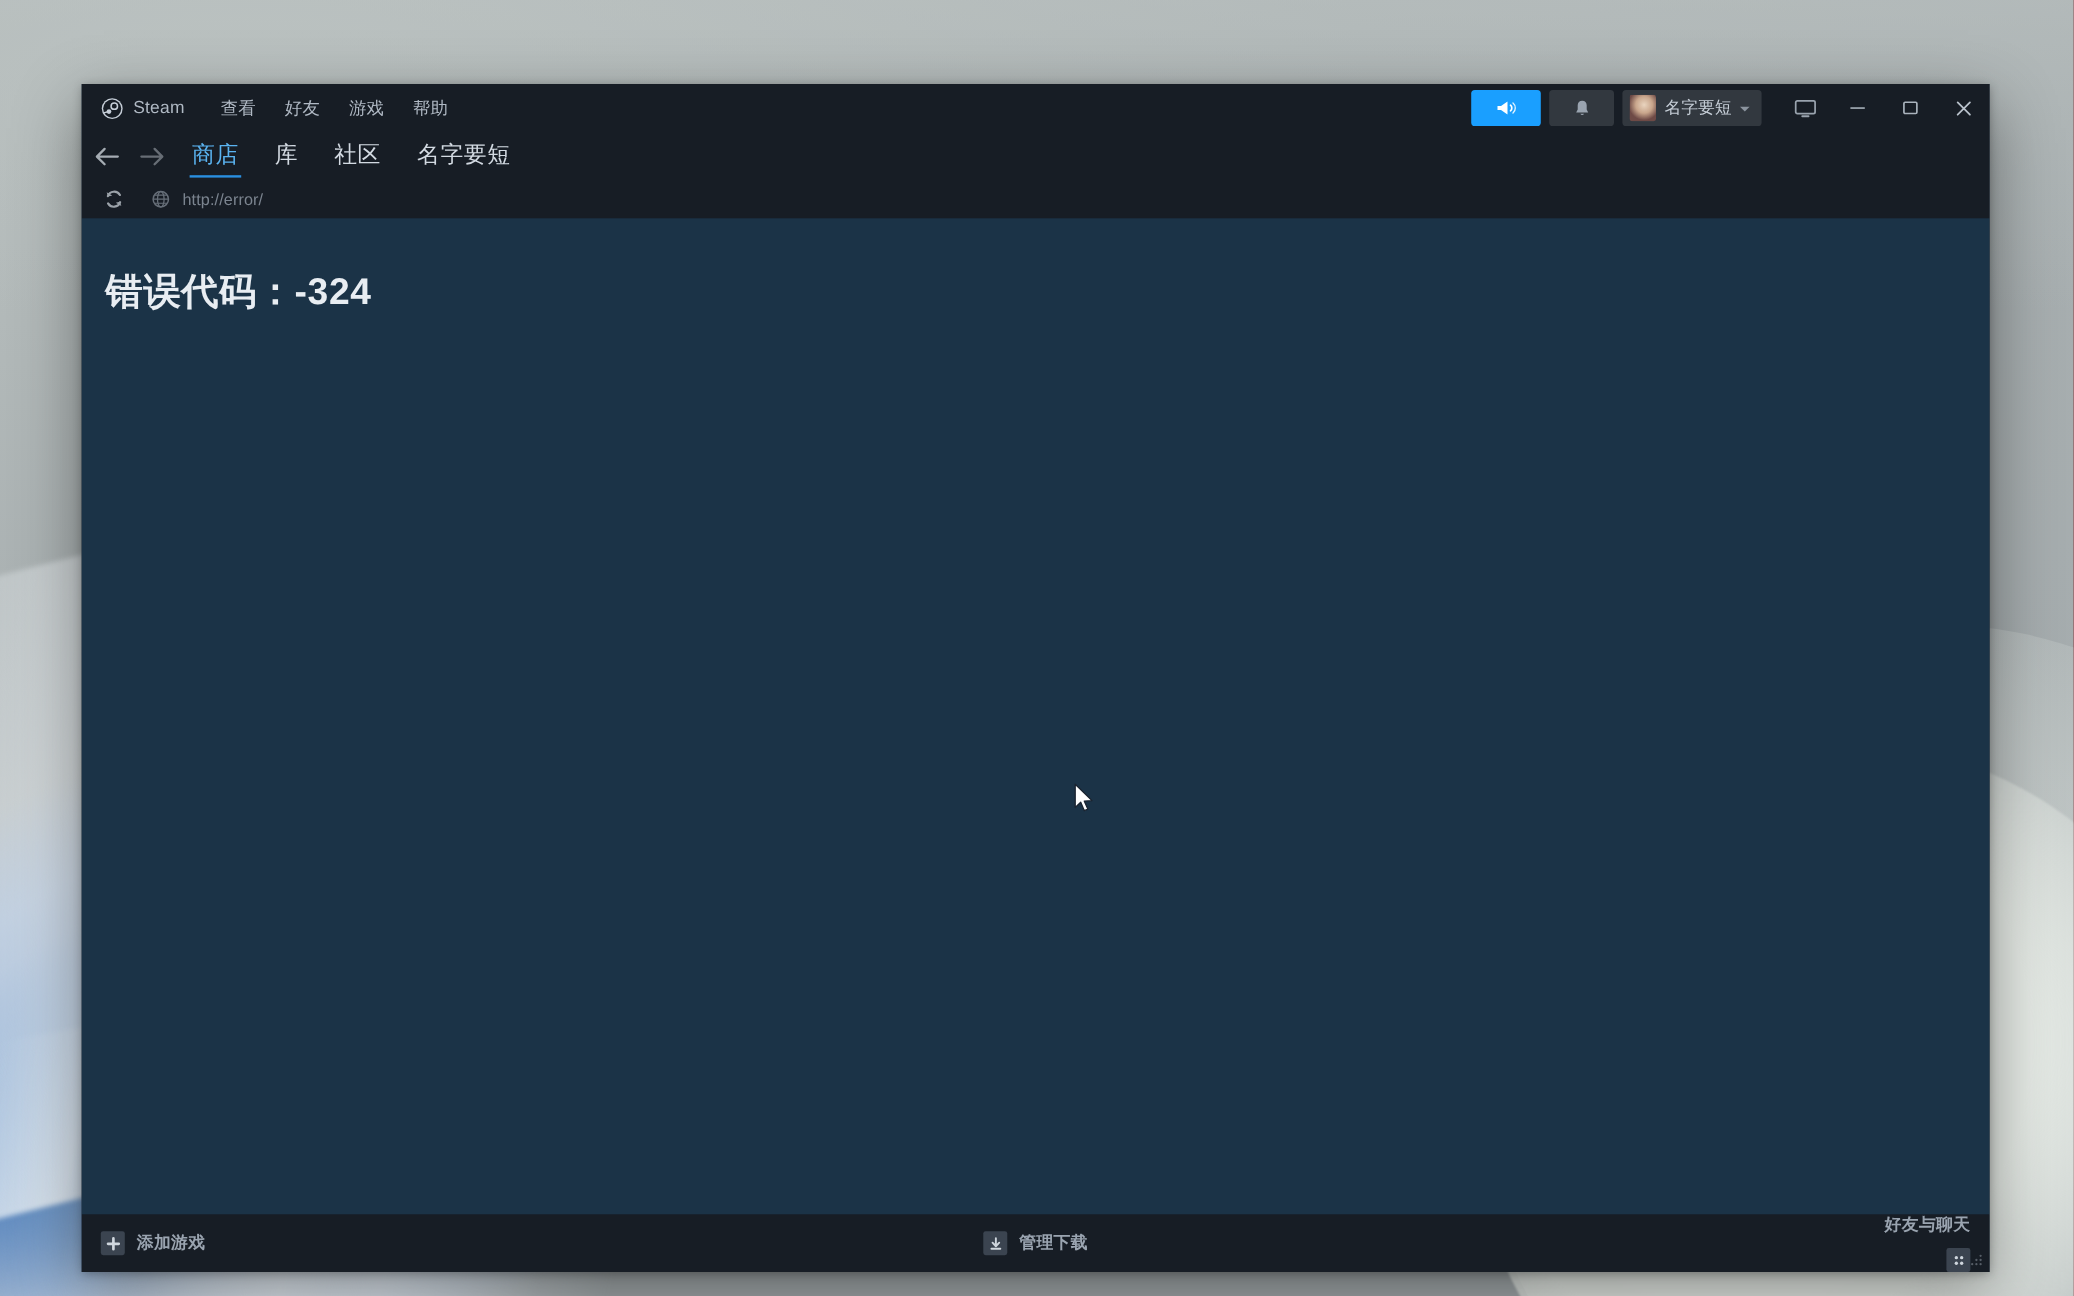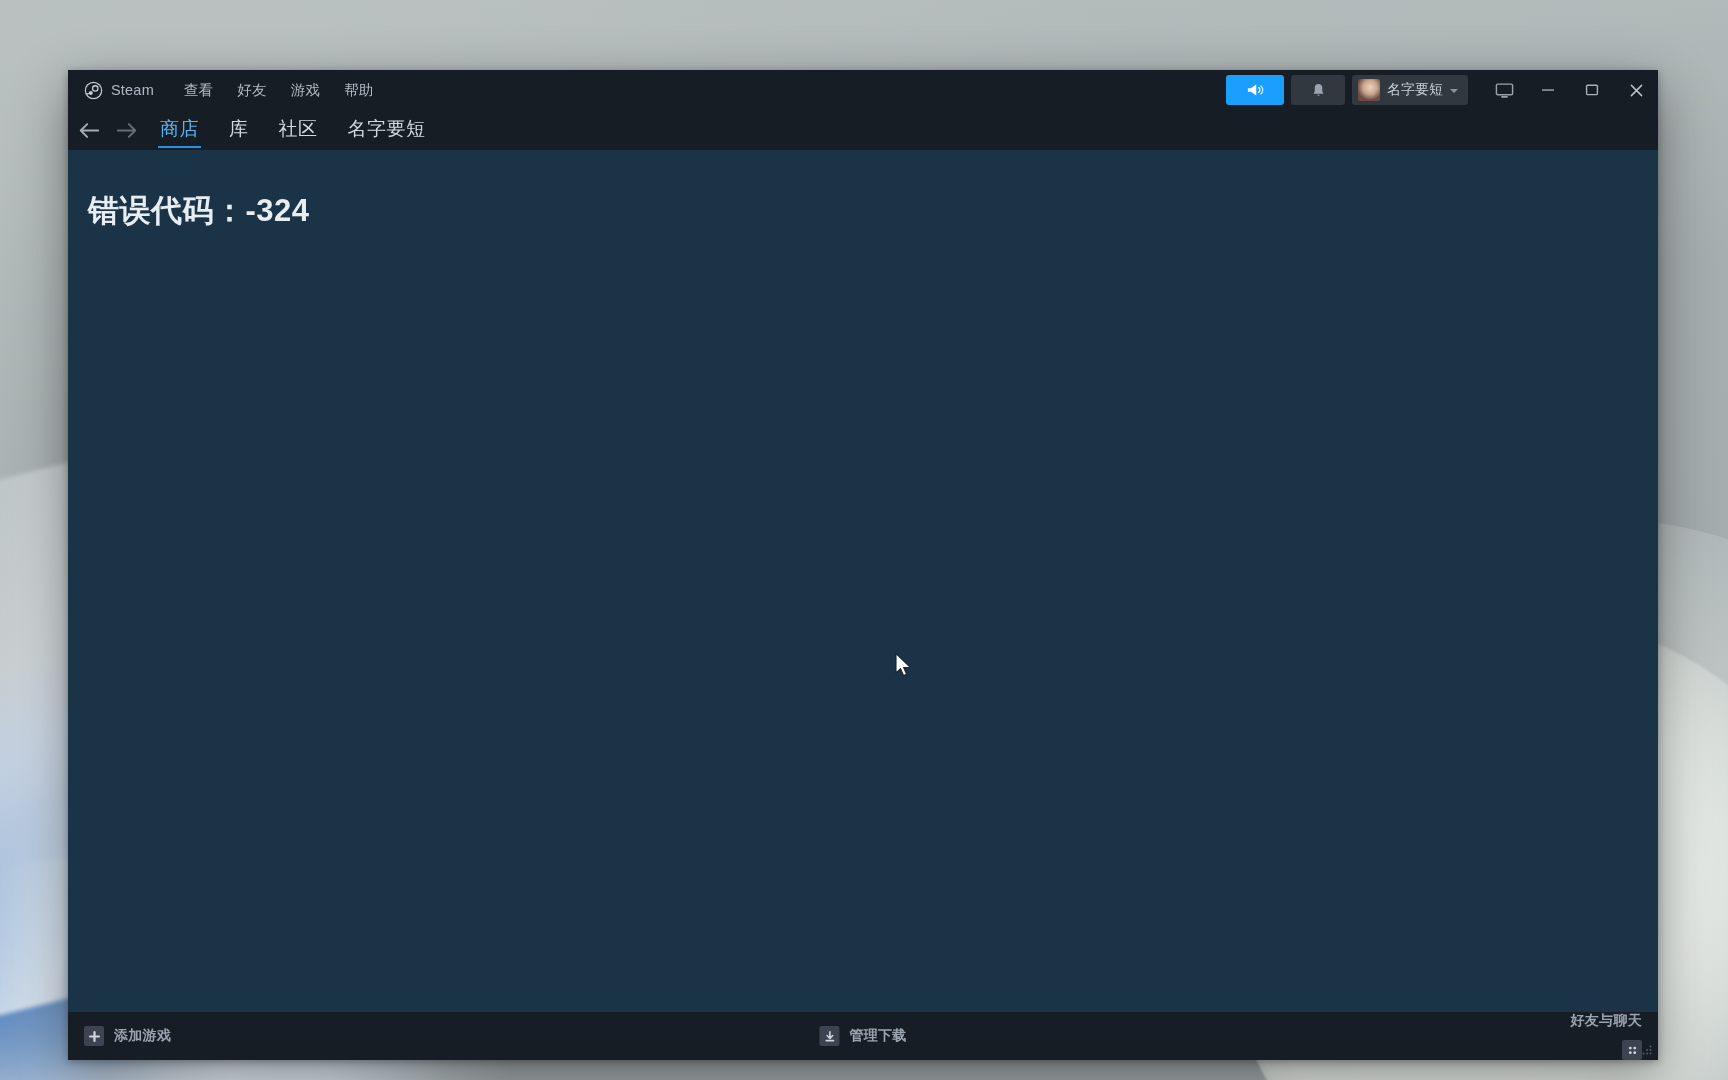--- a/index.html
+++ b/index.html
@@ -401,20 +401,34 @@
           <svg width="22" height="19" viewBox="0 0 24 20">
             <path d="M2 10 L21 10 M14 3 L21 10 L14 17" stroke="#d5dce3" stroke-width="2.1" fill="none" stroke-linecap="round" stroke-linejoin="round"></path>
           </svg>
         </div>
         <div class="nav-tab active">商店</div>
         <div class="nav-tab">库</div>
         <div class="nav-tab">社区</div>
         <div class="nav-tab">名字要短</div>
       </div>
 
+      <div id="addr-row">
+        <svg id="reload-icon" viewBox="0 0 20 20">
+          <path d="M4.3 7.2 A6.2 6.2 0 0 1 15.5 6.1" stroke="#cfd6dd" stroke-width="2" fill="none" stroke-linecap="round"></path>
+          <path d="M15.7 12.8 A6.2 6.2 0 0 1 4.5 13.9" stroke="#cfd6dd" stroke-width="2" fill="none" stroke-linecap="round"></path>
+          <path d="M3.2 3.6 L4.6 7.6 L8.4 6.6 Z" fill="#cfd6dd"></path>
+          <path d="M16.8 16.4 L15.4 12.4 L11.6 13.4 Z" fill="#cfd6dd"></path>
+        </svg>
+        <svg id="globe-icon" viewBox="0 0 18 18">
+          <circle cx="9" cy="9" r="7.2" fill="none" stroke="#97a0ab" stroke-width="1.4"></circle>
+          <ellipse cx="9" cy="9" rx="3.1" ry="7.2" fill="none" stroke="#97a0ab" stroke-width="1.2"></ellipse>
+          <path d="M2 9 L16 9 M3.3 5.2 L14.7 5.2 M3.3 12.8 L14.7 12.8" stroke="#97a0ab" stroke-width="1.1"></path>
+        </svg>
+        <span id="addr-url">http://error/</span>
+      </div>
     </div>
 
     <div id="page-body">
       <h1 id="error-title">错误代码：-324</h1>
     </div>
 
     <div id="steam-footer">
       <div class="footer-btn" id="add-game-btn">
         <span class="footer-sq">
           <svg width="13" height="13" viewBox="0 0 14 14">

